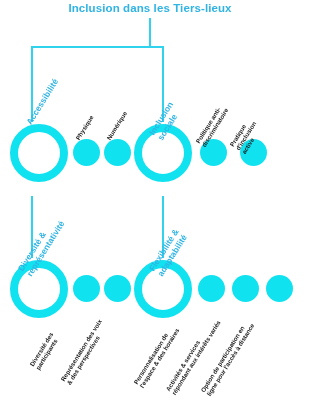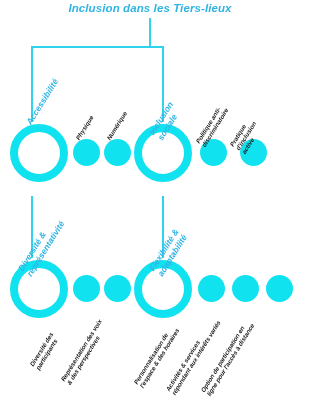--- a/index.html
+++ b/index.html
@@ -9,21 +9,20 @@
   }
   body {
     font-family: "Liberation Sans", sans-serif;
   }
   #diagram-root {
     position: relative;
     width: 300px;
     height: 409px;
     background: #ffffff;
     overflow: hidden;
-    font-style: italic;
   }
   
   .title {
     position: absolute;
     left: 0;
     top: 2px;
     width: 300px;
     text-align: center;
     font-size: 11.5px;
     font-weight: bold;

